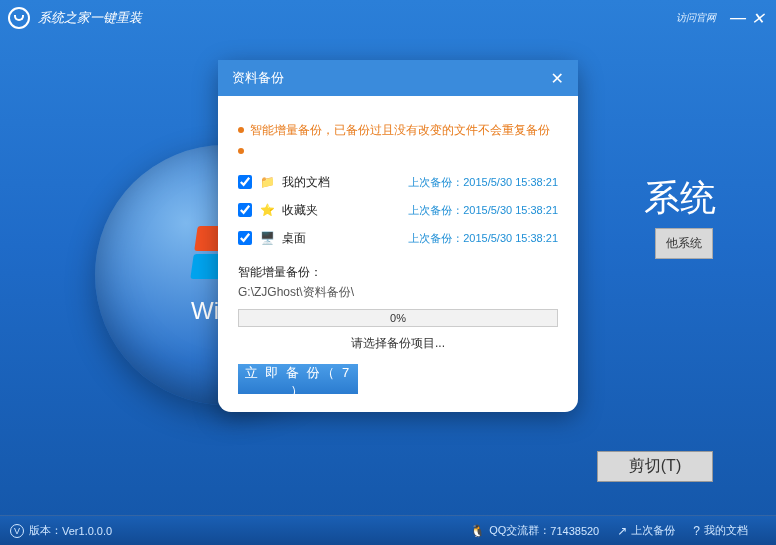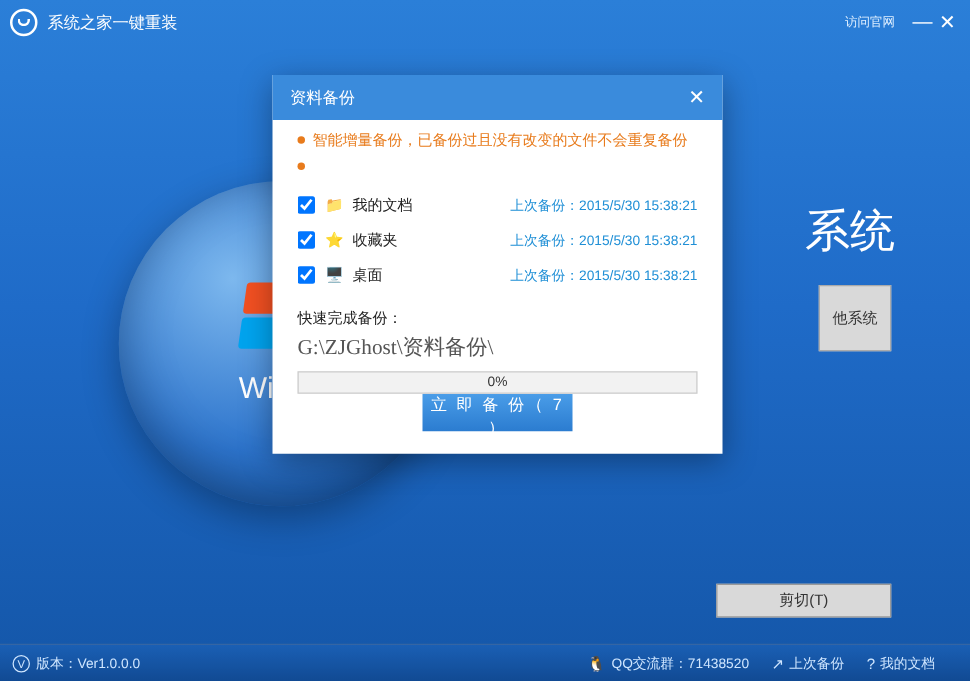--- a/index.html
+++ b/index.html
@@ -1,56 +1,56 @@
 <!DOCTYPE html>
 <html><head>
 <meta charset="utf-8">
 <style>
 * { margin: 0; padding: 0; box-sizing: border-box; }
 body { font-family: "Microsoft YaHei", sans-serif; width: 776px; height: 545px; overflow: hidden; position: relative; }
 .app { width: 776px; height: 545px; background: linear-gradient(180deg, #2b7fd8 0%, #1f6bc8 45%, #1456a8 100%); position: relative; }
-.titlebar { height: 36px; display: flex; align-items: center; padding: 4px 8px; color: #fff; font-size: 13px; }
+.titlebar { height: 36px; display: flex; align-items: center; padding: 4px 8px; color: #fff; font-size: 13px; font-style: italic; }
 .logo { width: 22px; height: 22px; border: 2px solid #fff; border-radius: 50%; display: flex; align-items: center; justify-content: center; margin-right: 8px; }
 .logo-inner { width: 10px; height: 6px; border: 2px solid #fff; border-top: none; border-radius: 0 0 10px 10px; }
 .titlebar-spacer { flex: 1; }
 .titlebar-link { color: #dfefff; font-size: 10px; margin-right: 12px; cursor: pointer; }
 .min-btn, .close-btn { width: 20px; height: 20px; color: #fff; cursor: pointer; display: flex; align-items: center; justify-content: center; font-size: 16px; }
 .bg-orb { position: absolute; left: 95px; top: 145px; width: 260px; height: 260px; border-radius: 50%; background: radial-gradient(circle at 35% 30%, #7db8ee 0%, #2d74cc 55%, #0c4a99 100%); box-shadow: inset 0 -10px 40px rgba(0,0,0,0.3), 0 10px 30px rgba(0,0,0,0.3); display: flex; flex-direction: column; align-items: center; justify-content: center; }
 .win-flag { display: grid; grid-template-columns: 30px 30px; grid-template-rows: 25px 25px; gap: 3px; transform: skewX(-8deg); margin-bottom: 10px; }
 .flag-q { border-radius: 3px; }
 .fq1 { background: #f25022; } .fq2 { background: #7fba00; } .fq3 { background: #00a4ef; } .fq4 { background: #ffb900; }
 .orb-text { color: #fff; font-size: 24px; margin-top: 8px; }
-.side-text { position: absolute; right: 60px; top: 161px; color: #fff; font-size: 36px; }
-.other-sys-btn { position: absolute; right: 63px; top: 228px; background: #d9d9d9; border: 1px solid #aaa; padding: 17px 10px; font-size: 12px; color: #333; cursor: pointer; margin-left: 32px; }
-.cut-btn { position: absolute; right: 63px; bottom: 51px; width: 140px; background: #d9d9d9; border: 1px solid #999; padding: 4px 0; text-align: center; font-size: 12px; color: #333; cursor: pointer; }
+.side-text { position: absolute; right: 60px; top: 174px; color: #fff; font-size: 36px; }
+.other-sys-btn { position: absolute; right: 63px; top: 228px; background: #d9d9d9; border: 1px solid #aaa; padding: 6px 10px; font-size: 12px; color: #333; cursor: pointer; margin-left: 32px; }
+.cut-btn { position: absolute; right: 63px; bottom: 63px; width: 116px; background: #d9d9d9; border: 1px solid #999; padding: 4px 0; text-align: center; font-size: 16px; color: #333; cursor: pointer; }
 .statusbar { position: absolute; bottom: 0; left: 0; right: 0; height: 30px; background: linear-gradient(180deg, #1a5fb4, #114a93); display: flex; align-items: center; color: #cfe6ff; font-size: 11px; padding: 0 10px; border-top: 1px solid rgba(255,255,255,0.15); }
 .status-item { display: flex; align-items: center; margin-right: 18px; }
 .status-v { width: 14px; height: 14px; border: 1px solid #cfe6ff; border-radius: 50%; display: flex; align-items: center; justify-content: center; font-size: 9px; margin-right: 5px; }
 .status-spacer { flex: 1; }
 .status-ico { margin-right: 4px; font-size: 12px; }
-.dialog { position: absolute; left: 218px; top: 60px; width: 360px; background: #fff; box-shadow: 0 6px 24px rgba(0,0,0,0.35); }
+.dialog { position: absolute; left: 218px; top: 60px; width: 360px; background: #fff; box-shadow: 0 6px 24px rgba(0,0,0,0.35); border-radius: 13px; }
 .dialog-title { background: #3a8bdc; color: #fff; height: 36px; display: flex; align-items: center; padding: 0 14px; font-size: 13px; }
 .dialog-title-spacer { flex: 1; }
 .dialog-close { color: #fff; cursor: pointer; font-size: 16px; }
-.dialog-body { padding: 8px 20px 18px; color: #333; font-size: 12px; }
+.dialog-body { padding: 26px 20px 18px; color: #333; font-size: 12px; }
 .tip { color: #e87b1c; margin-bottom: 4px; display: flex; align-items: flex-start; }
 .tip-dot { width: 6px; height: 6px; background: #e87b1c; border-radius: 50%; margin: 5px 6px 0 0; flex: none; }
 .backup-list { margin: 14px 0 12px; }
 .backup-row { display: flex; align-items: center; height: 28px; }
 .chk { width: 14px; height: 14px; margin-right: 8px; cursor: pointer; }
 .row-ico { width: 16px; height: 16px; margin-right: 6px; display: inline-flex; align-items: center; justify-content: center; }
 .row-label { color: #222; width: 72px; }
 .row-ts { color: #1f8fd6; margin-left: auto; font-size: 11px; text-align: center; }
 .dir-label { color: #222; margin-top: 6px; }
-.dir-path { color: #555; font-size: 17px; margin: 3px 0 8px; font-family: Liberation Serif, serif; }
+.dir-path { color: #555; font-size: 12px; margin: 3px 0 8px; }
 .progress { height: 18px; border: 1px solid #ccc; background: #f2f2f2; position: relative; }
 .progress-fill { height: 100%; width: 0%; background: #3a8bdc; }
 .progress-text { position: absolute; inset: 0; display: flex; align-items: center; justify-content: center; font-size: 11px; color: #333; }
 .status-text { text-align: center; color: #333; margin: 8px 0 12px; font-size: 12px; }
-.btn-row { display: flex; justify-content: center; }
+.btn-row { display: flex; justify-content: flex-start; }
 .pbtn { width: 120px; height: 30px; background: linear-gradient(180deg, #4a9de8, #2b7cd0); color: #fff; border: none; font-size: 13px; cursor: pointer; letter-spacing: 2px; }
 </style>
 </head>
 <body>
 
 <div class="app">
   <div class="titlebar">
     <div class="logo">
         <div class="logo-inner"></div>
       </div>
@@ -104,28 +104,29 @@
           <span class="row-ts"><span>上次备份：</span><span>2015/5/30 15:38:21</span></span>
         </div>
         <div class="backup-row">
           <input type="checkbox" class="chk" checked="" style="">
           <span class="row-ico">🖥️</span>
           <span class="row-label">桌面</span>
           <span class="row-ts"><span>上次备份：</span><span>2015/5/30 15:38:21</span></span>
         </div>
       </div>
 
-      <div class="dir-label">快速完成备份：</div>
+      <div class="dir-label">智能增量备份：</div>
       <div class="dir-path">G:\ZJGhost\资料备份\</div>
 
       <div class="progress">
         <div class="progress-fill"></div>
         <div class="progress-text">0%</div>
       </div>
 
+      <div class="status-text">请选择备份项目...</div>
 
       <div class="btn-row">
         <button class="pbtn">立 即 备 份（ 7 ）</button>
       </div>
     </div>
   </div>
 
   <div class="statusbar">
     <div class="status-item">
       <span class="status-v">V</span>

